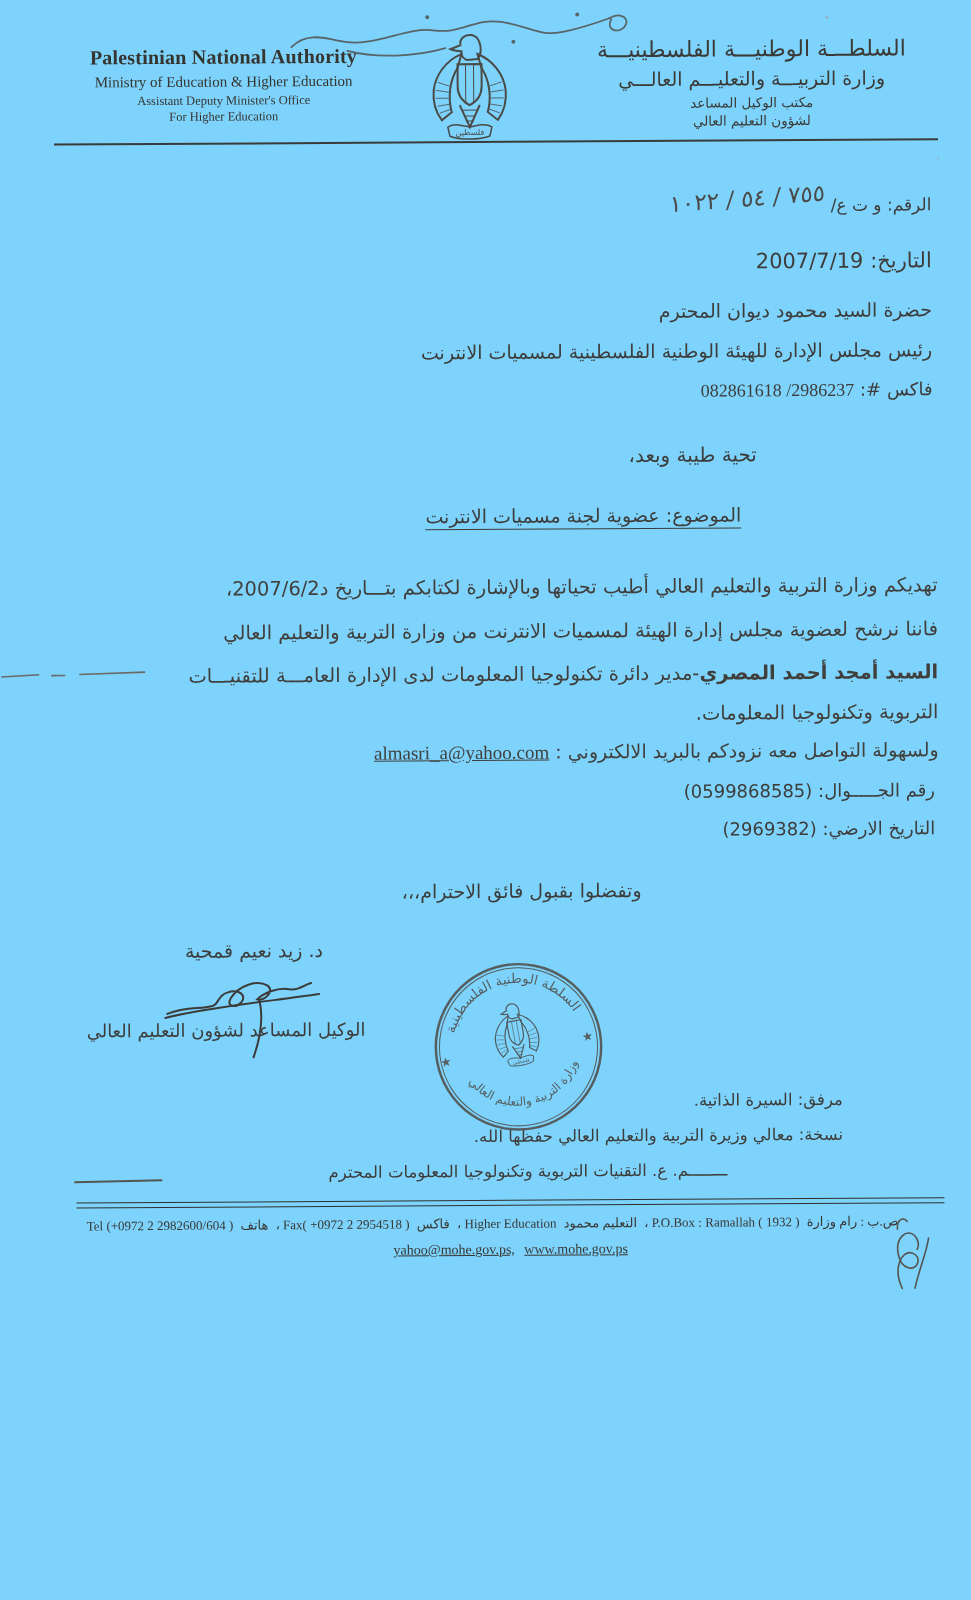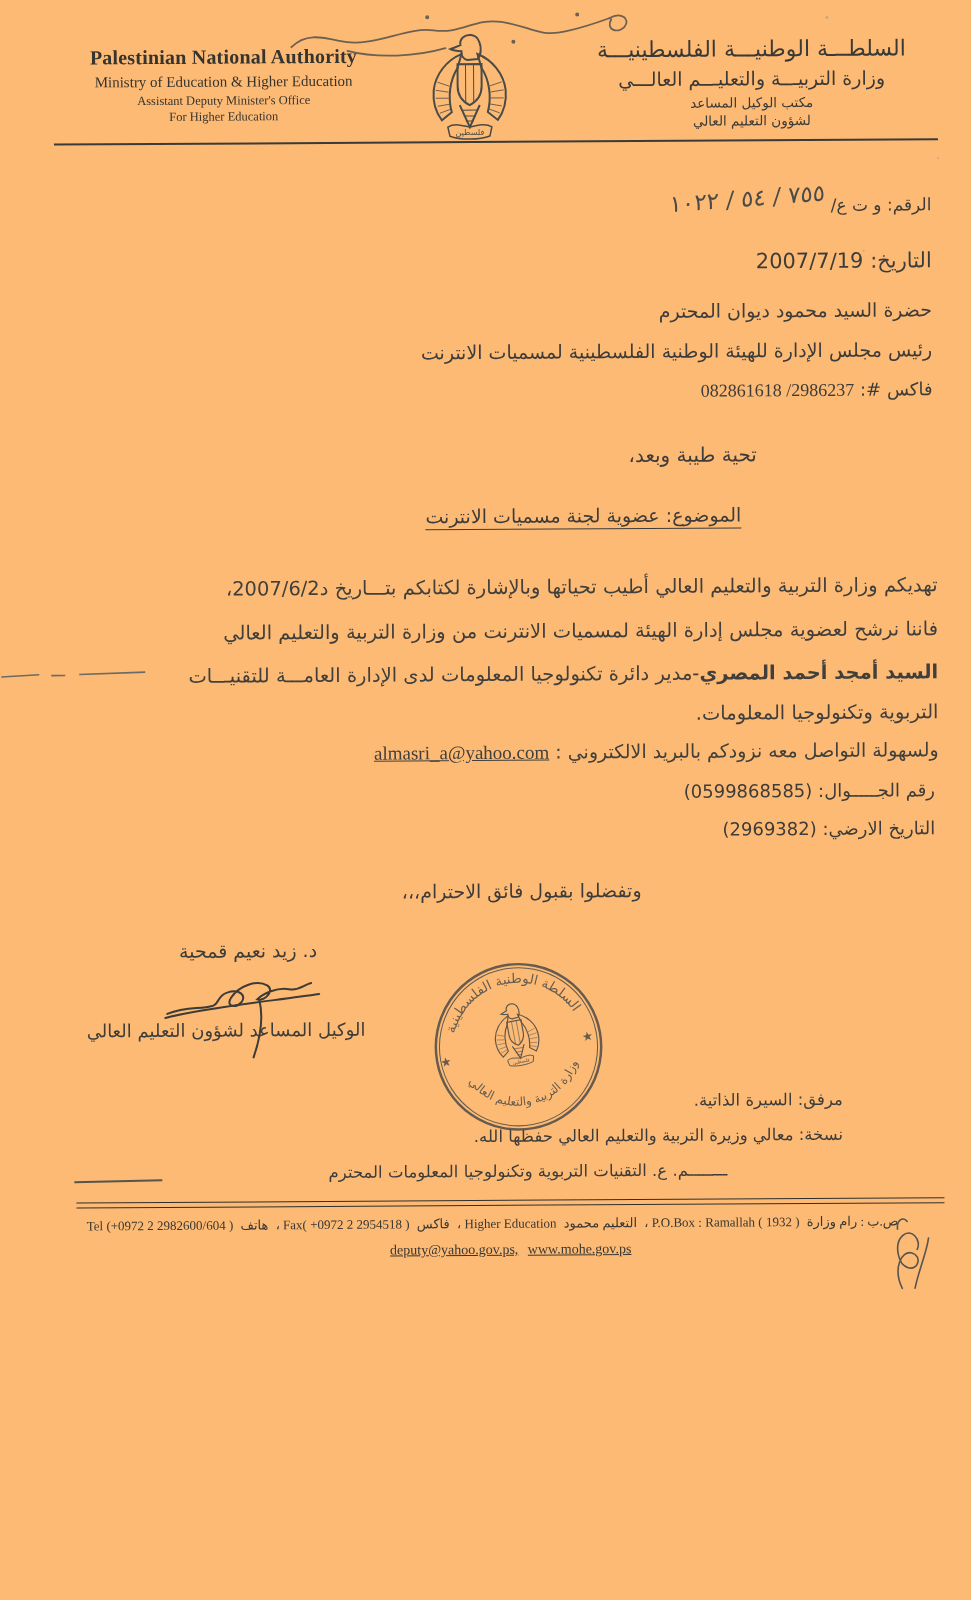--- a/index.html
+++ b/index.html
@@ -1,18 +1,18 @@
 <!DOCTYPE html>
 <html lang="ar"><head>
 <meta charset="utf-8">
 <style>
   html,body{margin:0;padding:0;background:#e8e8e6;}
   .paper{
     position:relative;width:971px;height:1600px;margin:0 auto;
-    background:#fdba74;overflow:hidden;
+    background:#7dd3fc;overflow:hidden;
     font-family:"DejaVu Sans",sans-serif;color:#3d3c3a;
   }
   .tilt{position:absolute;inset:0;transform:rotate(-0.35deg);transform-origin:50% 50%;}
   .abs{position:absolute;white-space:nowrap;}
   .rtl{direction:rtl;unicode-bidi:isolate;}
   .ltr{direction:ltr;unicode-bidi:isolate;}
   .serif{font-family:"Liberation Serif","DejaVu Serif",serif;}
   
   .hdr-en{left:58px;top:44px;width:340px;text-align:center;color:#35342f;}
   .hdr-en .l1{font-size:20px;font-weight:bold;letter-spacing:.2px;}
@@ -34,21 +34,21 @@
   .fax-val{text-decoration:none;}
   .greeting{right:212px;top:444px;font-size:20px;}
   .subject{right:228px;top:505px;font-size:19px;border-bottom:1.6px solid #3d3c3a;padding-bottom:2px;}
   
   .bodyline{right:32px;font-size:19.5px;color:#403f3c;}
   .bname{font-weight:bold;}
   .email-ltr{text-decoration:underline;font-size:19px;}
   .contact{right:36px;font-size:18px;}
   .closing{right:330px;top:880px;font-size:19px;}
   
-  .sig-name{left:178px;top:938px;width:150px;text-align:left;font-size:19px;}
+  .sig-name{left:178px;top:938px;width:150px;text-align:center;font-size:19px;}
   .sig-title{left:92px;top:1018px;width:272px;text-align:center;font-size:18px;}
   
   .cc{font-size:16.5px;z-index:1;}
   .cc-stroke{left:72px;top:1178px;width:88px;border-top:2px solid #55544f;height:0;transform:rotate(-1deg);}
   
   .f-rule{left:74px;top:1200px;width:868px;height:4px;border-top:1.6px solid #2f2f2d;border-bottom:1px solid #2f2f2d;}
   .f-l1{left:40px;top:1216px;width:900px;text-align:center;font-size:13px;color:#38373300;color:#383733;direction:ltr;}
   .fseg{unicode-bidi:isolate;margin:0 2px;}
   .f-l2{left:74px;top:1242px;width:868px;text-align:center;font-size:14px;color:#383733;direction:ltr;}
   .f-l2 .u{text-decoration:underline;margin:0 3px;}
@@ -203,21 +203,21 @@
       <span class="fseg ltr">Tel (+0972 2 2982600/604 )</span>
       <span class="fseg rtl">هاتف</span>
       <span class="fseg ltr">، Fax( +0972 2 2954518 )</span>
       <span class="fseg rtl">فاكس</span>
       <span class="fseg ltr">، Higher Education</span>
       <span class="fseg rtl">التعليم محمود</span>
       <span class="fseg ltr">، P.O.Box :  Ramallah ( 1932 )</span>
       <span class="fseg rtl">ص.ب : رام وزارة</span>
     </div>
     <div class="abs f-l2 serif">
-      <span class="u ltr">deputy@yahoo.gov.ps,</span>
+      <span class="u ltr">yahoo@mohe.gov.ps,</span>
       <span class="u ltr">www.mohe.gov.ps</span>
     </div>
 
     <svg class="abs" style="left:852px;top:1205px;transform:rotate(-52deg)" width="100" height="100" viewBox="0 0 100 100">
       <g fill="none" stroke="#55544f" stroke-width="1.6" stroke-linecap="round">
         <path d="M20,70 C30,50 50,46 54,56 C58,66 44,72 40,62 C36,52 50,36 62,38 C74,40 70,56 60,58"></path>
         <path d="M28,80 C44,72 62,68 76,60"></path>
         <path d="M64,30 C70,24 78,26 76,33"></path>
       </g>
     </svg>

